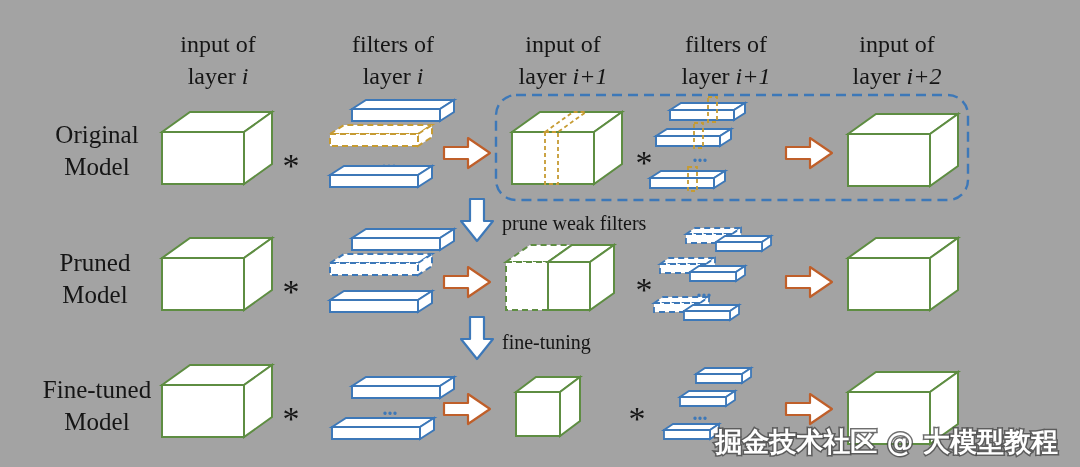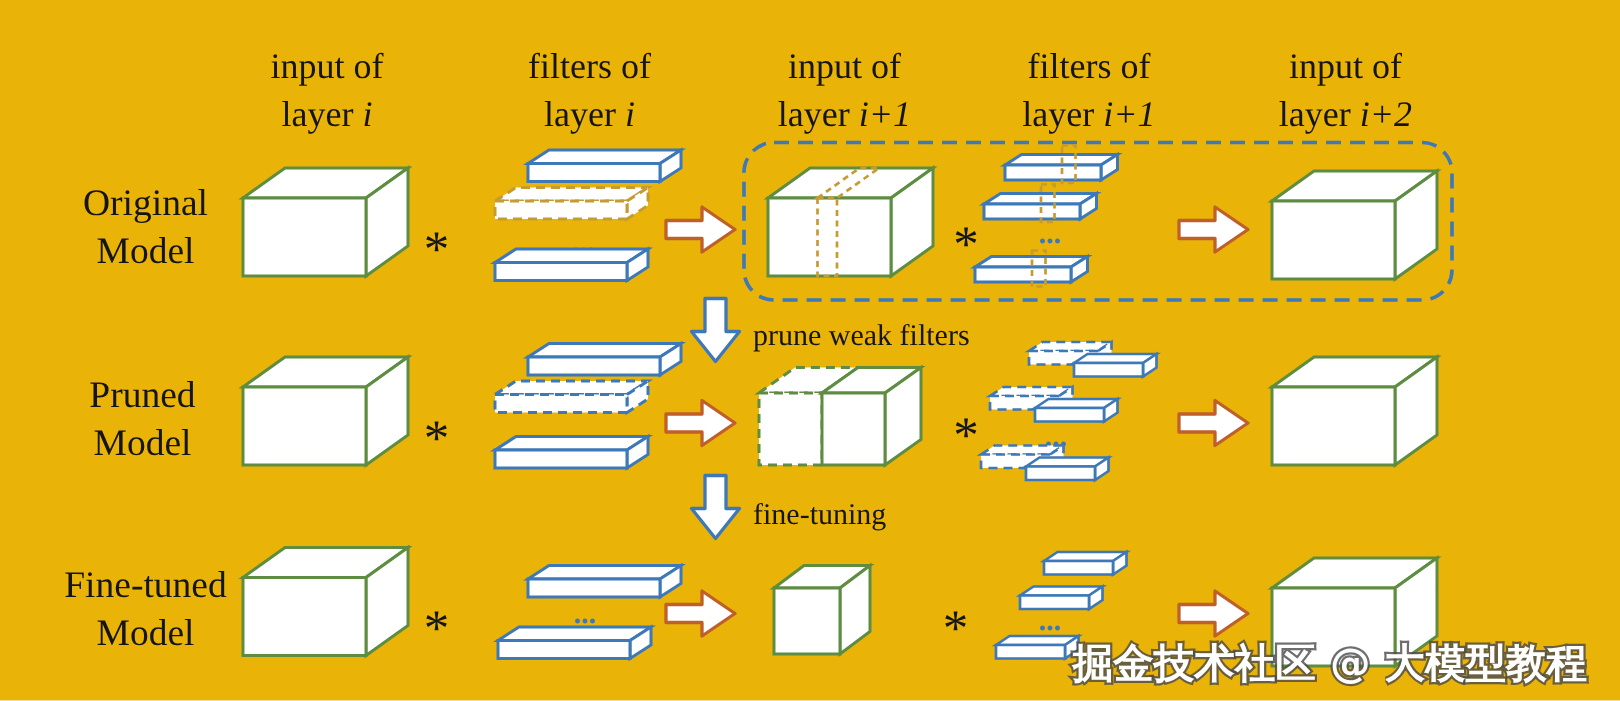--- a/index.html
+++ b/index.html
@@ -1,16 +1,16 @@
 <!DOCTYPE html>
 <html style="--box-green: #5e8d42; --filter-blue: #3d78b8; --pruned-gold: #c69b32; --arrow-orange: #bf5f2a;"><head>
 <meta charset="utf-8">
 <style>
   html,body{margin:0;padding:0;background:#ffffff;}
-  .figure{width:1080px;height:467px;position:relative;background:#eab308;
+  .figure{width:1080px;height:467px;position:relative;background:#a3a3a3;
           font-family:"Liberation Serif","DejaVu Serif",serif;overflow:hidden;}
   svg text{fill:#151515;}
   .hdr text{font-size:24px;}
   .rowlbl text{font-size:25px;}
   .steplbl{font-size:20px;}
   .star{font-size:34px;}
   .dots{font-size:20px;font-weight:bold;fill:var(--filter-blue,#3d78b8);}
   .green{color:var(--box-green,#5e8d42);}
   .blue{color:var(--filter-blue,#3d78b8);}
   .gold{color:var(--pruned-gold,#c69b32);}

